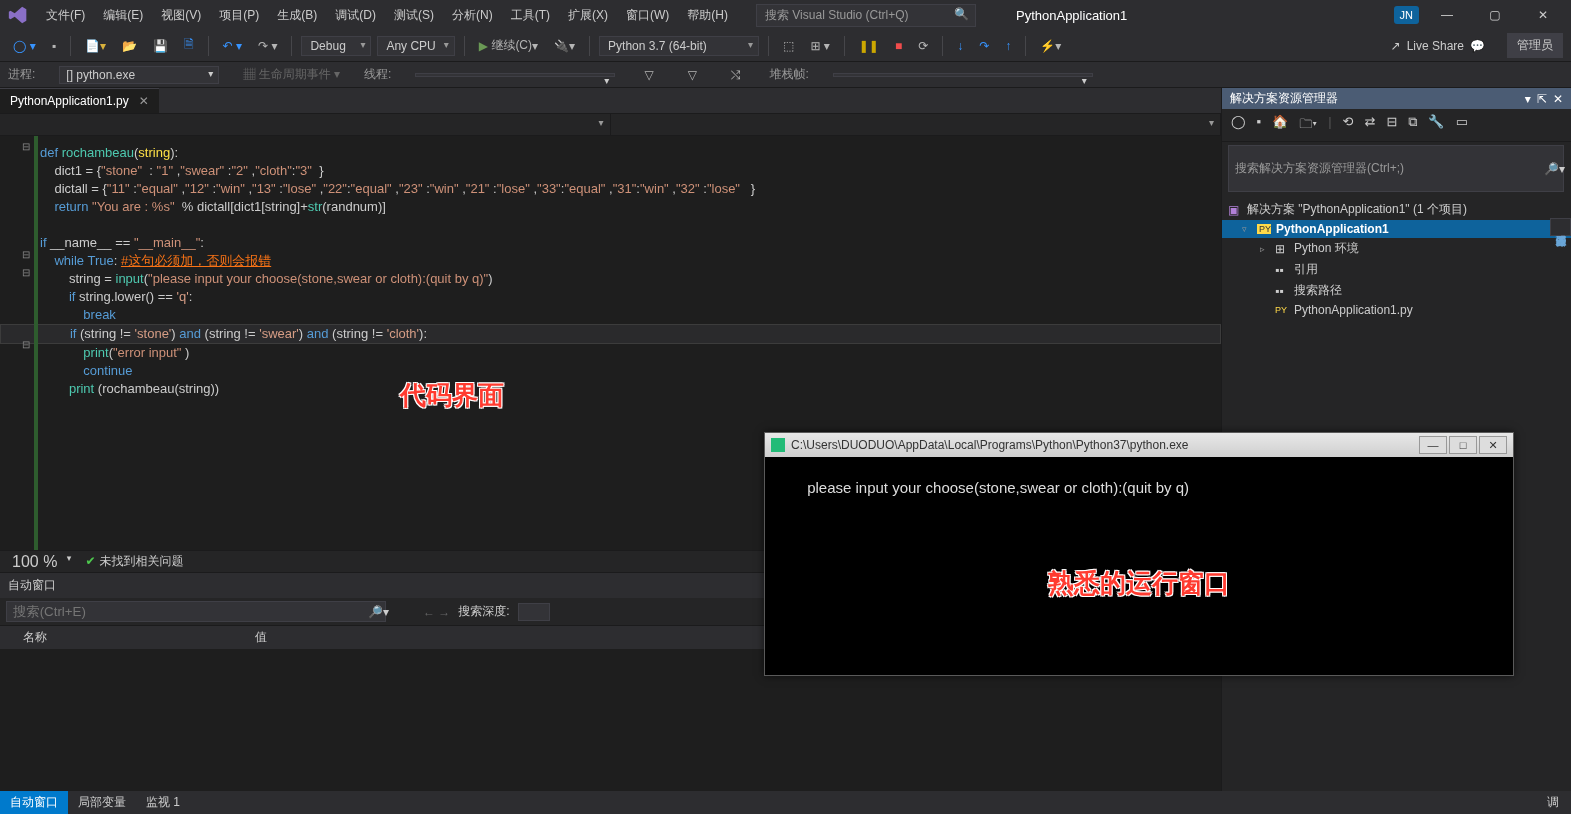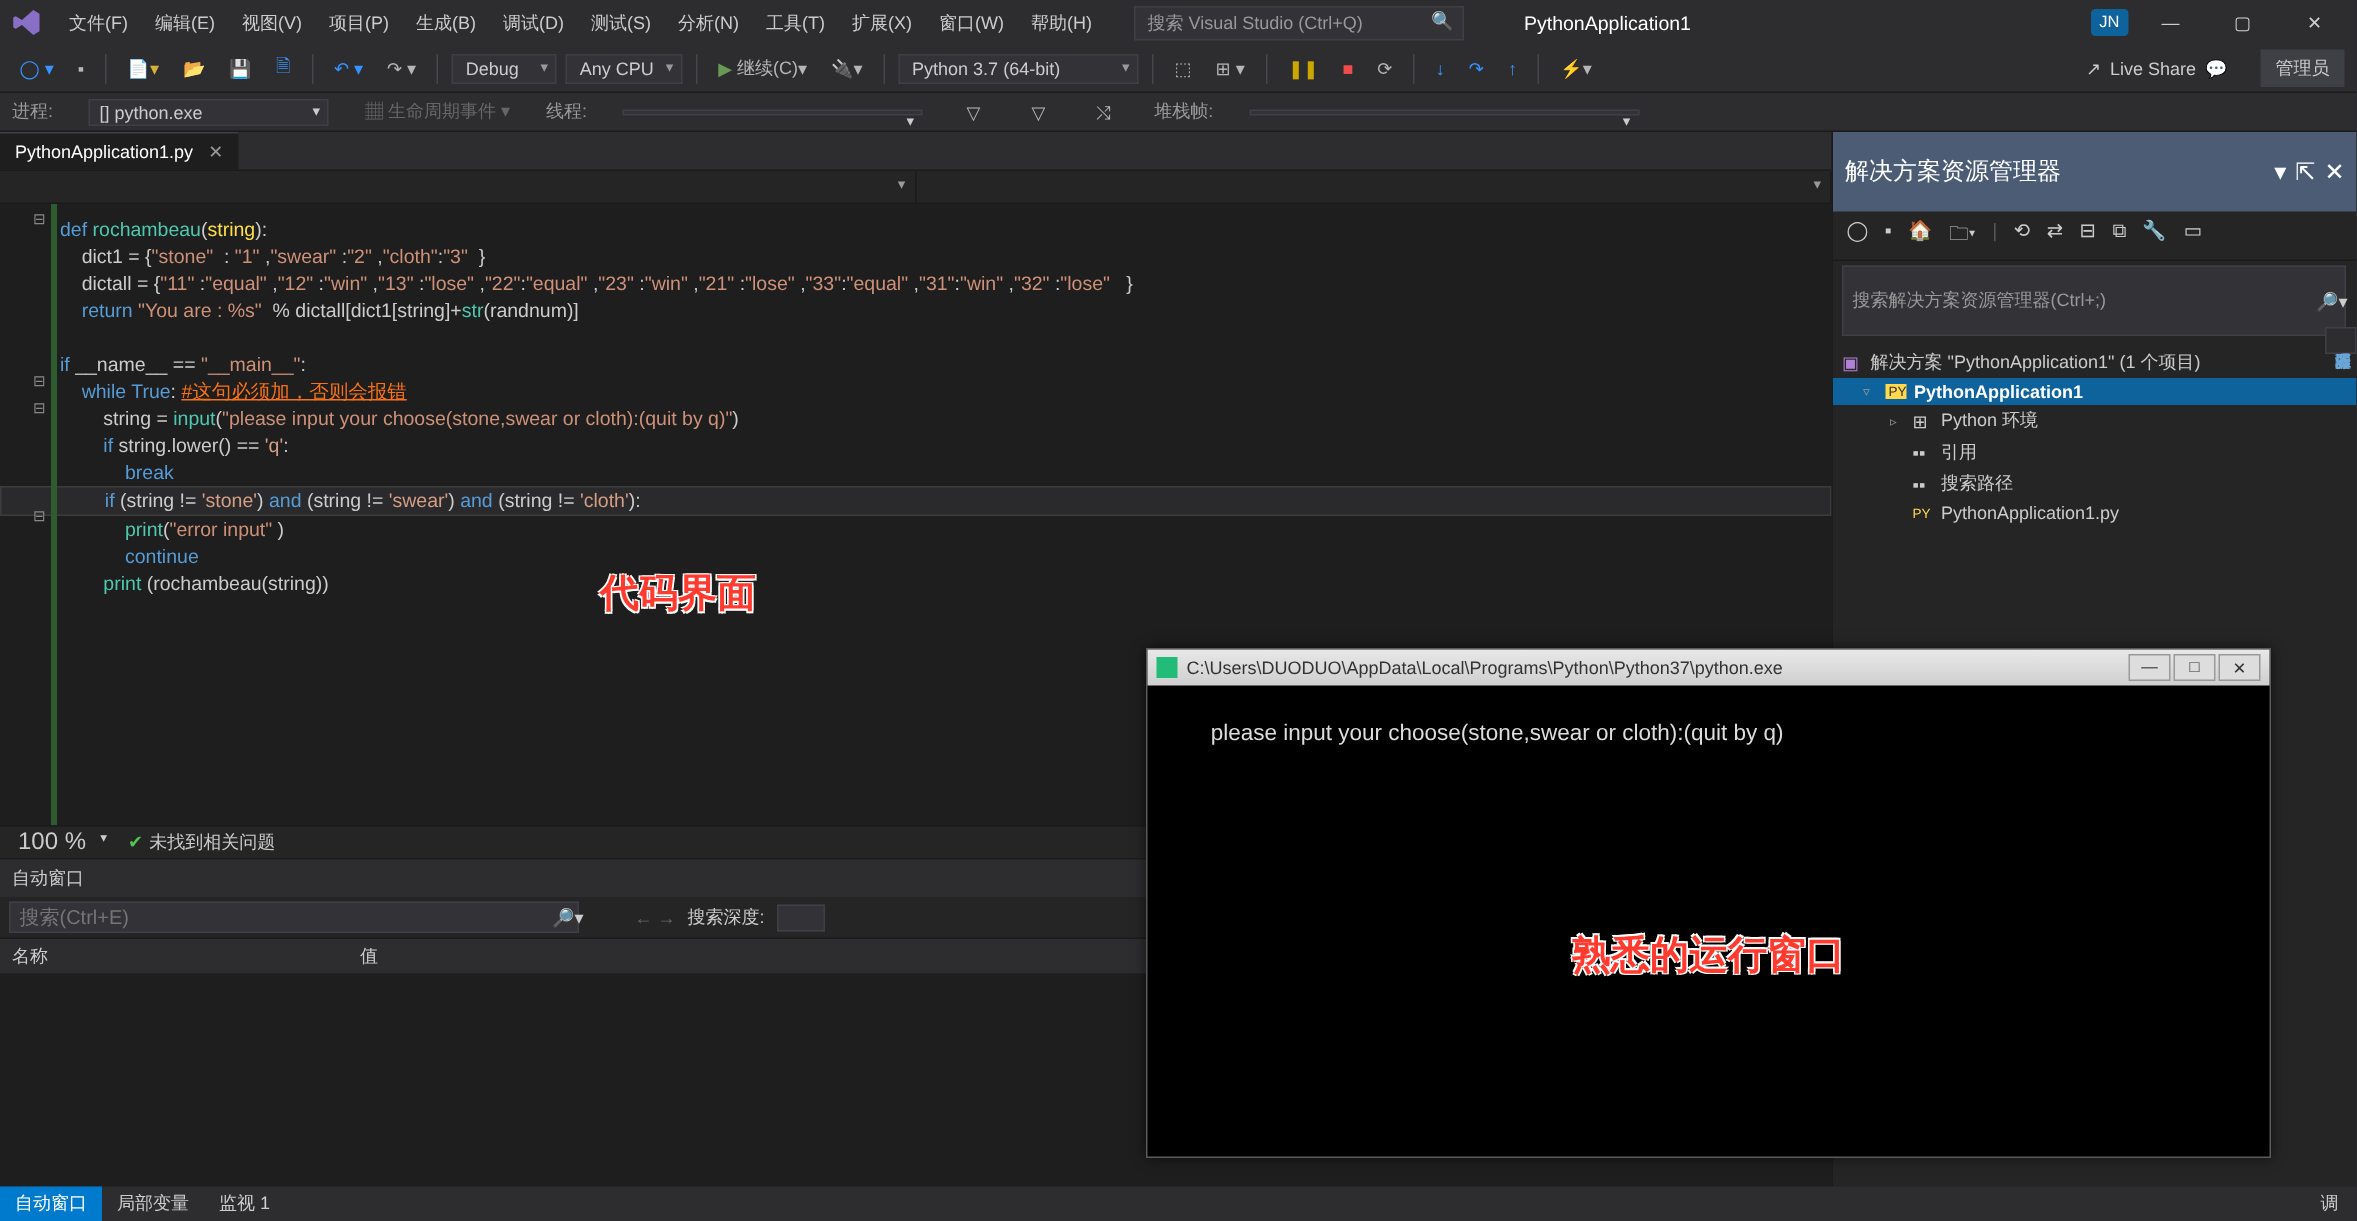--- a/index.html
+++ b/index.html
@@ -63,47 +63,47 @@
 .zoom-combo::after{content:"▾"; position:absolute; right:4px; font-size:9px;}
 .issue-ok{ color:#4ec94e; margin-right:4px;}
 
 
 .autos { height: 220px; border-top:1px solid #1b1b1c; display:flex; flex-direction:column; background:#252526;}
 .panel-title { background:#2d2d30; padding:4px 8px; display:flex; align-items:center; font-size:12px; color:#ccc;}
 .panel-title .ptools { margin-left:auto; display:flex; gap:6px; color:#999;}
 .autos-search { display:flex; align-items:center; padding:3px 6px; gap:8px; border-bottom:1px solid #1b1b1c;}
 .autos-search input { flex:0 0 380px; background:#333337; border:1px solid #3f3f46; padding:2px 24px 2px 6px; color:#ccc;}
 .depth-combo{ background:#333337; border:1px solid #3f3f46; padding:1px 16px 1px 4px; position:relative;}
-.autos-headers { display:flex; background:#2d2d30; padding:3px 0; font-size:12px;}
+.autos-headers { display:flex; background:#2d2d30; padding:3px 15px; font-size:12px;}
 .autos-headers span:first-child{ width:240px; padding-left:8px;}
 .autos-headers span:nth-child(2){ flex:1;}
 .autos-headers span:nth-child(3){ width:120px;}
 .autos-body { flex:1; background:#1e1e1e;}
 .autos-tabs { display:flex; background:#2d2d30; font-size:12px;}
 .autos-tabs span{ padding:3px 10px; cursor:pointer;}
 .autos-tabs .active{ background:#007acc; color:#fff;}
 
 
 .solution { width: 350px; background:#252526; border-left:1px solid #1b1b1c; display:flex; flex-direction:column;}
-.sol-title { background:#4b5c74; color:#fff; padding:16px 8px; display:flex; align-items:center; font-size:16px;}
+.sol-title { background:#4b5c74; color:#fff; padding:2px 8px; display:flex; align-items:center; font-size:12px;}
 .sol-title .ptools{ margin-left:auto; display:flex; gap:6px;}
 .sol-toolbar { padding:3px 6px; display:flex; gap:5px; border-bottom:1px solid #1b1b1c;}
 .sol-toolbar span{ padding:2px 3px; cursor:pointer; color:#ccc; font-size:13px;}
 .sol-search { padding:3px 6px; display:flex; align-items:center;}
 .sol-search-in { flex:1; background:#333337; border:1px solid #3f3f46; padding:14px 6px; color:#999; font-size:12px;}
 .sol-tree { flex:1; padding:4px 0; font-size:12px;}
 .tree-row { display:flex; align-items:center; padding:2px 6px; gap:5px; cursor:pointer;}
 .tree-row.selected { background:#0e639c; color:#fff;}
 .tree-indent-1{ padding-left:20px;} .tree-indent-2{ padding-left:38px;}
 .tree-arrow{ font-size:9px; color:#999; width:10px;}
 .tree-icon{ width:14px; display:inline-block;}
 .side-tab { position:absolute; right:0; top:130px; writing-mode:vertical-rl; background:#2d2d30; padding:8px 2px; font-size:11px; color:#6ba7d8; border:1px solid #3f3f46;}
 
 
-.console-win { position:absolute; left:764px; top:432px; width:750px; height:340px; background:#000; border:1px solid #5a5a5a; box-shadow:0 0 8px rgba(0,0,0,.6); z-index:50;}
+.console-win { position:absolute; left:764px; top:432px; width:750px; height:244px; background:#000; border:1px solid #5a5a5a; box-shadow:0 0 8px rgba(0,0,0,.6); z-index:50;}
 .console-title { background: linear-gradient(#e8e8e8,#cfcfcf); height:24px; display:flex; align-items:center; padding:0 6px; font-size:12px; color:#333;}
 .console-title .cicon{ width:14px; height:14px; background:#2b7; margin-right:6px;}
 .console-title .cbtns{ margin-left:auto; display:flex;}
 .console-title .cbtns span{ width:28px; height:18px; border:1px solid #999; margin-left:2px; display:flex; align-items:center; justify-content:center; background:#ddd; font-size:11px;}
 .console-body { padding:4px 6px; font-family:"NSimSun",Consolas,monospace; font-size:15px; color:#ddd; white-space:pre;}
 .console-body .ann2 { position:absolute; left:50%; top:55%; transform:translateX(-50%);}
 
 svg { display:block;}
 </style>
 </head>

